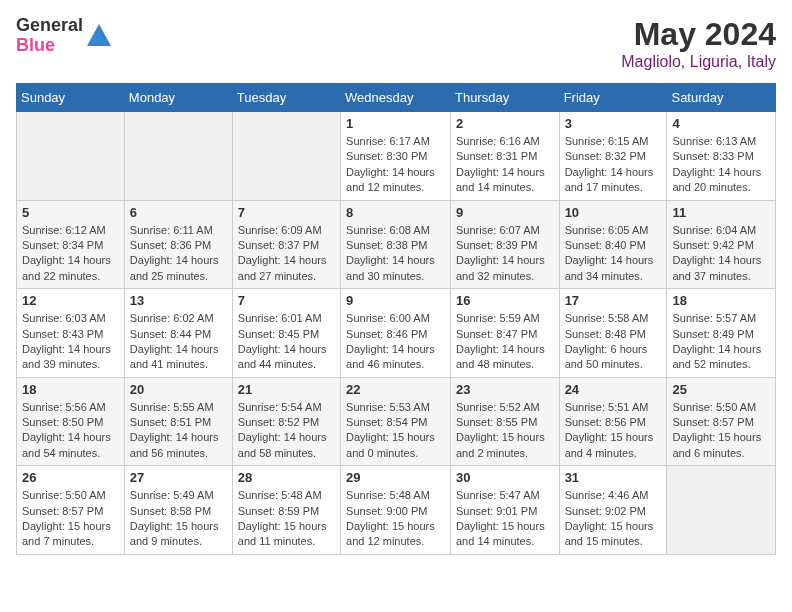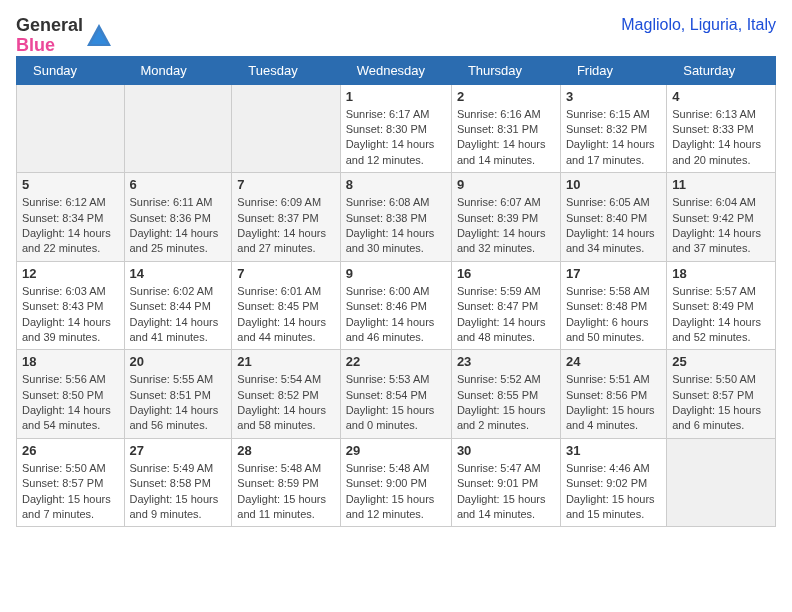--- a/index.html
+++ b/index.html
@@ -7,20 +7,21 @@
       font-family: Arial, sans-serif;
       background: #fff;
       width: 792px;
       min-height: 612px;
       padding: 16px;
     }
     .header {
       display: flex;
       justify-content: space-between;
       align-items: flex-start;
+      margin-bottom: 12px;
       gap: 12px;
     }
     .logo {
       display: flex;
       align-items: center;
     }
     .logo-text {
       display: flex;
       flex-direction: column;
       line-height: 1.1;
@@ -43,31 +44,31 @@
     .title-block {
       text-align: right;
     }
     .month-title {
       font-size: 32px;
       font-weight: bold;
       color: #333;
     }
     .location {
       font-size: 16px;
-      color: #1d4ed8;
+      color: #701a75;
     }
     .calendar {
       width: 100%;
       border-collapse: collapse;
       font-size: 11px;
     }
     .calendar th {
       background-color: #2b6cb0;
       color: #fff;
-      padding: 6px 16px;
+      padding: 6px 4px;
       text-align: left;
       font-size: 13px;
       font-weight: normal;
       border: 1px solid #2b6cb0;
     }
     .calendar td {
       vertical-align: top;
       border: 1px solid #ccc;
       padding: 4px 5px;
       width: 113px;
@@ -99,20 +100,21 @@
     <div class="logo-text">
       <span class="logo-general">General</span>
       <span class="logo-blue">Blue</span>
     </div>
     <svg class="logo-icon" viewBox="0 0 28 28">
       <polygon points="14,2 26,24 2,24" fill="#1a6bbf" opacity="0.85"></polygon>
       <polygon points="14,8 22,22 6,22" fill="#2b8fe8" opacity="0.6"></polygon>
     </svg>
   </div>
   <div class="title-block">
+    <div class="month-title">May 2024</div>
     <div class="location">Magliolo, Liguria, Italy</div>
   </div>
 </div>
 
 <table class="calendar">
   <thead>
     <tr>
     <th>Sunday</th>
         <th>Monday</th>
         <th>Tuesday</th>
@@ -173,21 +175,21 @@
           <div class="day-number">11</div>
           <div class="day-info"><span>Sunrise: 6:04 AM</span><br><span>Sunset: 9:42 PM</span><br><span>Daylight: 14 hours and 37 minutes.</span></div>
         </td>
       </tr>
       <tr>
         <td>
           <div class="day-number">12</div>
           <div class="day-info"><span>Sunrise: 6:03 AM</span><br><span>Sunset: 8:43 PM</span><br><span>Daylight: 14 hours and 39 minutes.</span></div>
         </td>
         <td>
-          <div class="day-number">14</div>
+          <div class="day-number">13</div>
           <div class="day-info"><span>Sunrise: 6:02 AM</span><br><span>Sunset: 8:44 PM</span><br><span>Daylight: 14 hours and 41 minutes.</span></div>
         </td>
         <td>
           <div class="day-number">7</div>
           <div class="day-info"><span>Sunrise: 6:01 AM</span><br><span>Sunset: 8:45 PM</span><br><span>Daylight: 14 hours and 44 minutes.</span></div>
         </td>
         <td>
           <div class="day-number">9</div>
           <div class="day-info"><span>Sunrise: 6:00 AM</span><br><span>Sunset: 8:46 PM</span><br><span>Daylight: 14 hours and 46 minutes.</span></div>
         </td>

